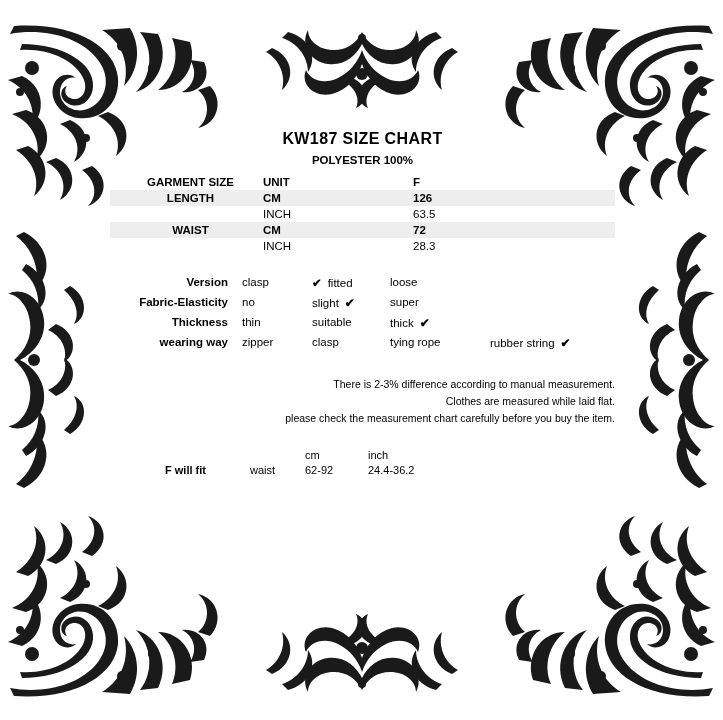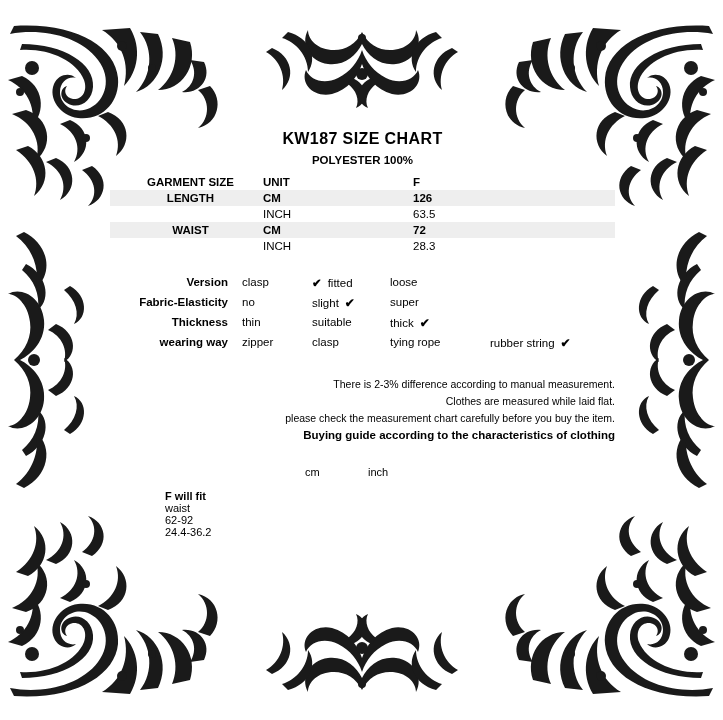--- a/index.html
+++ b/index.html
@@ -120,22 +120,21 @@
     margin-top: 22px;
     font-size: 11px;
   }
   .fit-head {
     display: flex;
     padding-left: 55px;
   }
   .fit-row {
     display: flex;
     padding-left: 55px;
-    margin-top: 12px;
-    flex-direction: column;
+    margin-top: 3px;
   }
   .fit-c0 { width: 85px; font-weight: bold; text-align: left; }
   .fit-c1 { width: 55px; text-align: left; }
   .fit-c2 { width: 63px; text-align: left; }
   .fit-c3 { width: 90px; text-align: left; }
 </style>
 </head>
 <body>
 
 <div id="page">
@@ -365,21 +364,20 @@
         <span class="opt o3"><span>tying rope</span></span>
         <span class="opt o4"><span>rubber string</span><span class="check">✔</span></span>
       </div>
 
     </div>
 
     <div class="notes">
       <div>There is 2-3% difference according to manual measurement.</div>
       <div>Clothes are measured while laid flat.</div>
       <div>please check the measurement chart carefully before you buy the item.</div>
-      <div class="strong">Buying guide according to the characteristics of clothing</div>
     </div>
 
     <div class="fit">
       <div class="fit-head">
         <span class="fit-c0"></span>
         <span class="fit-c1"></span>
         <span class="fit-c2">cm</span>
         <span class="fit-c3">inch</span>
       </div>
       <div class="fit-row">

